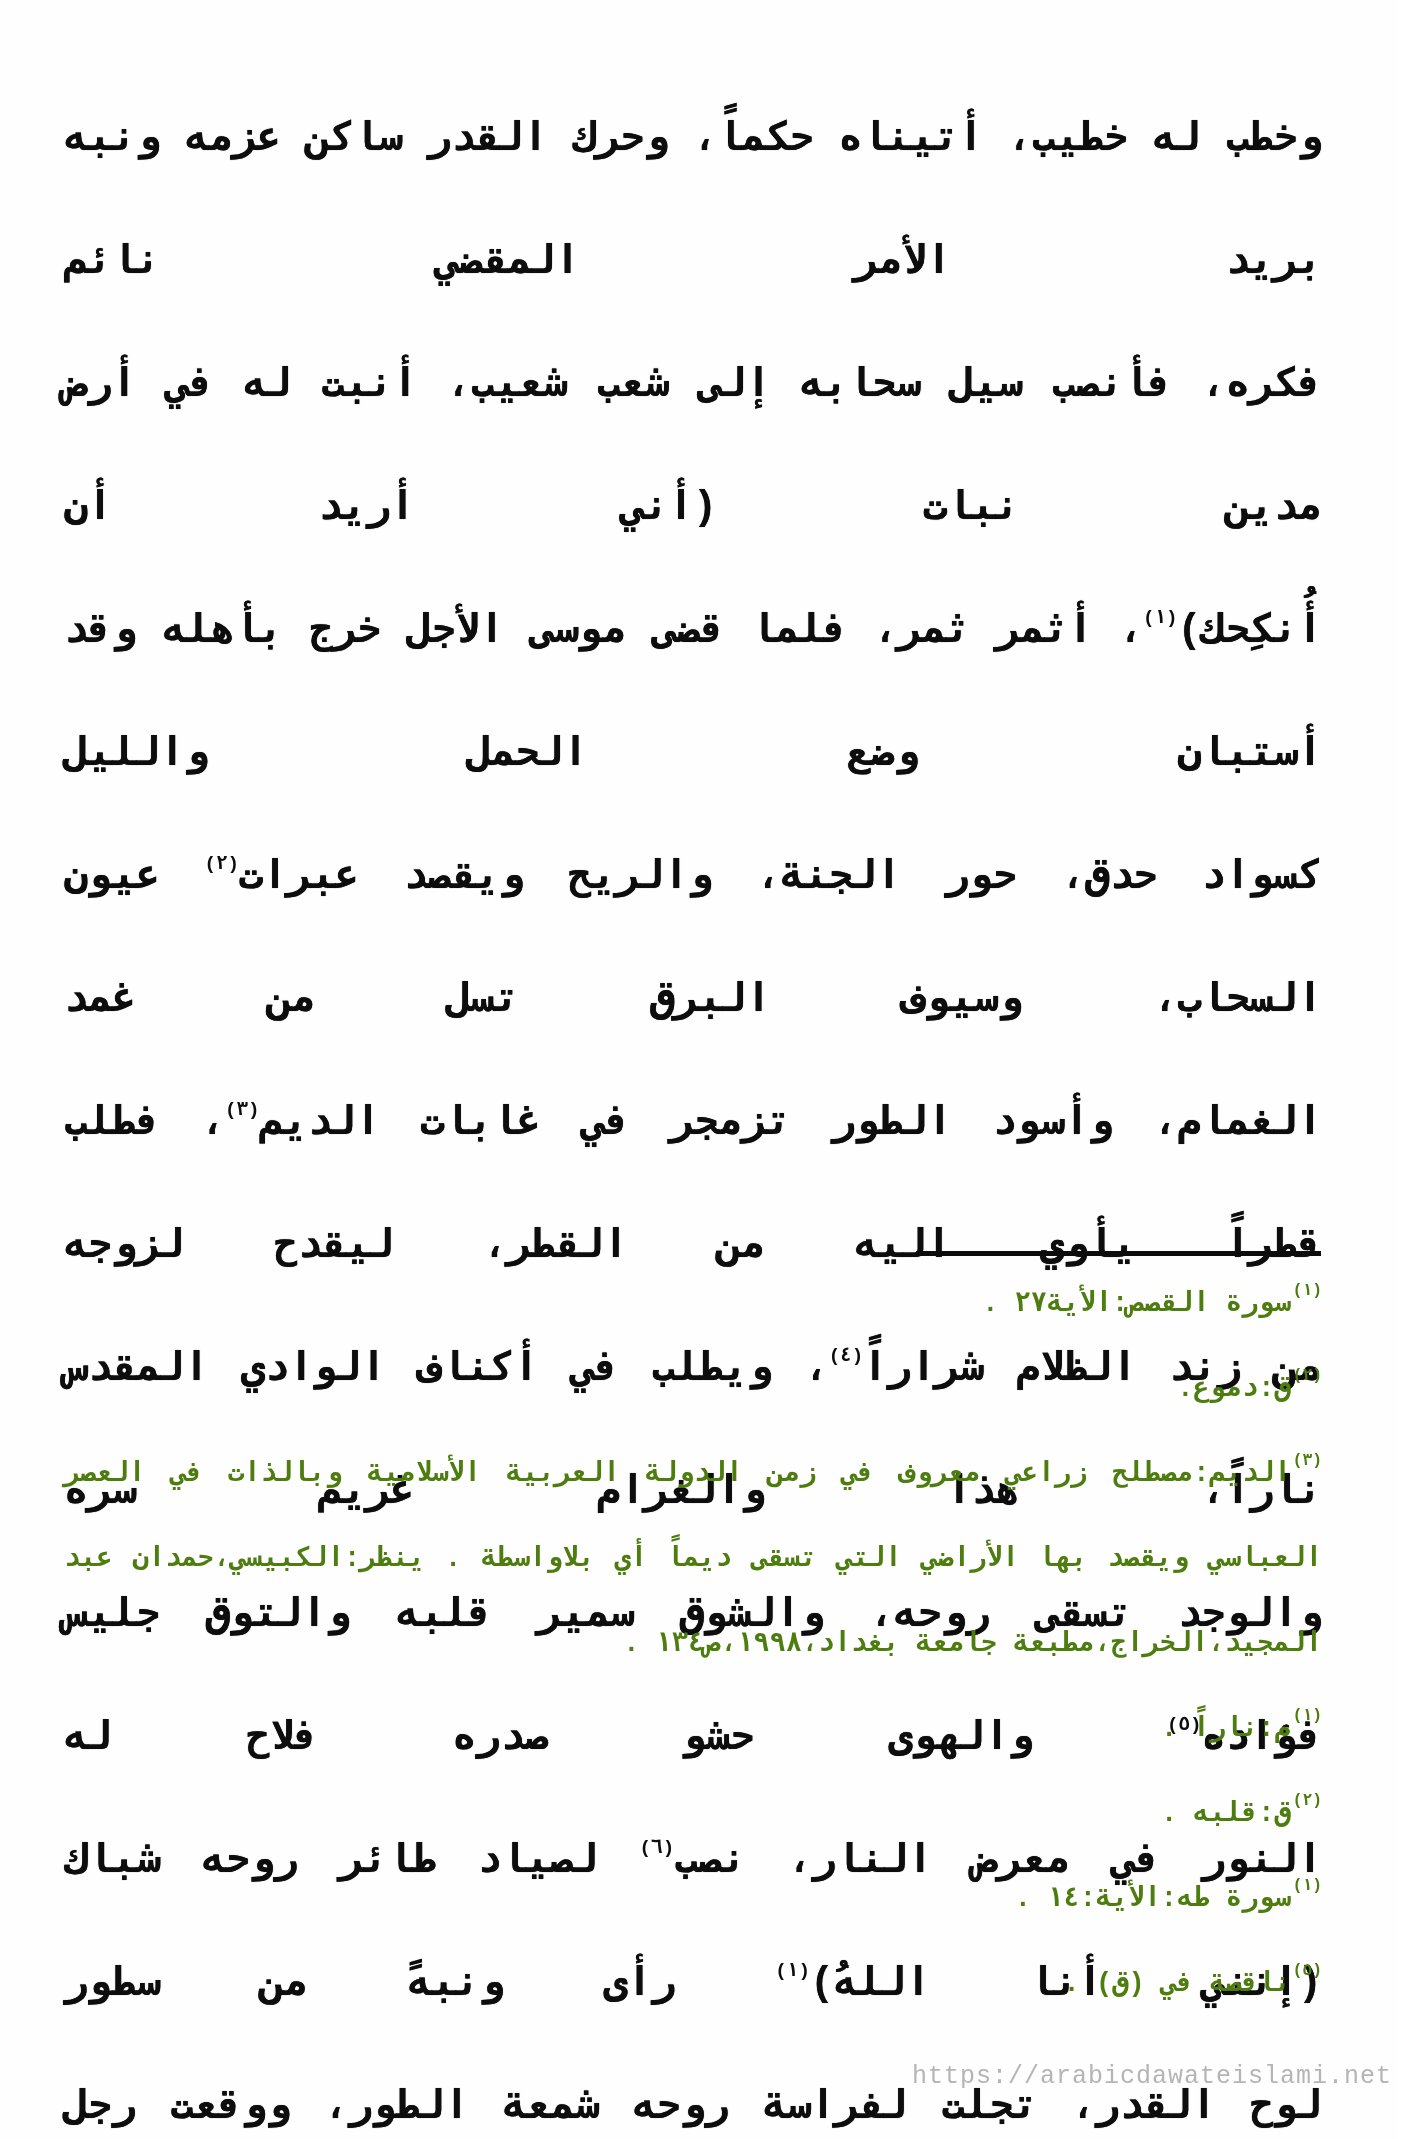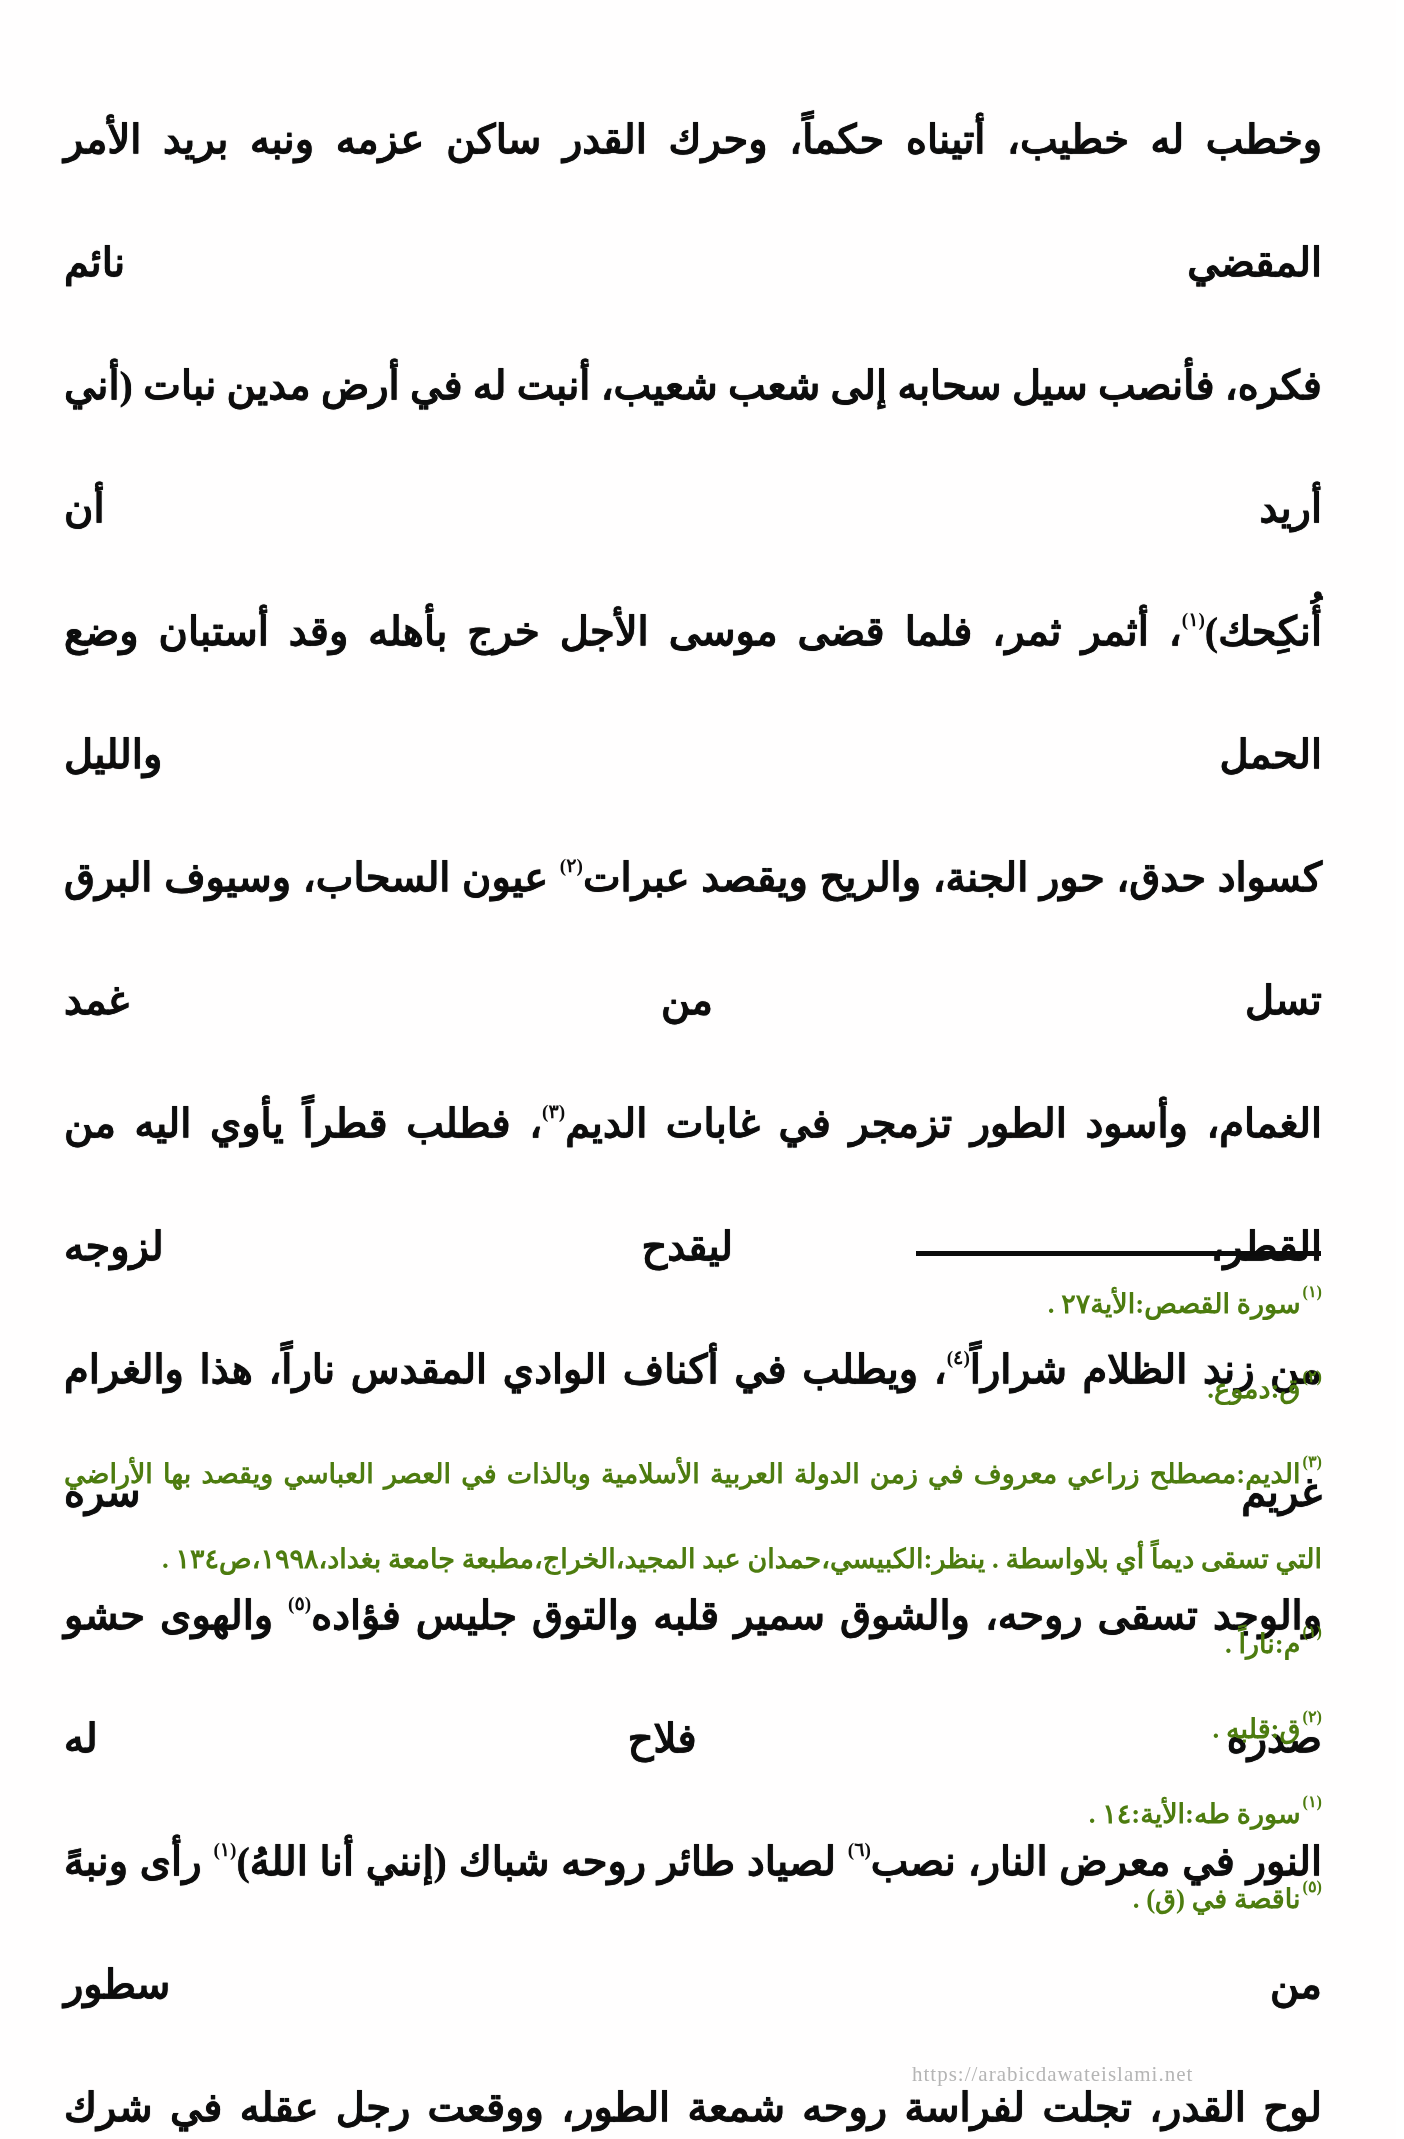--- a/index.html
+++ b/index.html
@@ -3,21 +3,21 @@
 <meta charset="utf-8">
 <title>Scanned Page</title>
 <style>
   html, body { margin: 0; padding: 0; background: #ffffff; }
   .page {
     position: relative;
     width: 1396px;
     height: 2139px;
     background: #fffefe;
     overflow: hidden;
-    font-family: Liberation Serif, serif;
+    font-family: Liberation Mono, monospace;
   }
   .body-text {
     position: absolute;
     top: 78px;
     right: 74px;
     width: 1258px;
     direction: rtl;
     color: #0d0d0d;
     font-size: 40px;
     font-weight: 700;
@@ -63,21 +63,21 @@
     line-height: 0;
     position: relative;
     top: -0.35em;
     margin-left: 2px;
     font-weight: 700;
   }
   .watermark {
     position: absolute;
     top: 2062px;
     left: 912px;
-    font-size: 21px;
+    font-size: 25px;
     letter-spacing: 1px;
     color: #b5b5b5;
     direction: ltr;
     font-weight: 400;
   }
   .page-number {
     position: absolute;
     top: 2082px;
     left: 0;
     width: 1404px;

